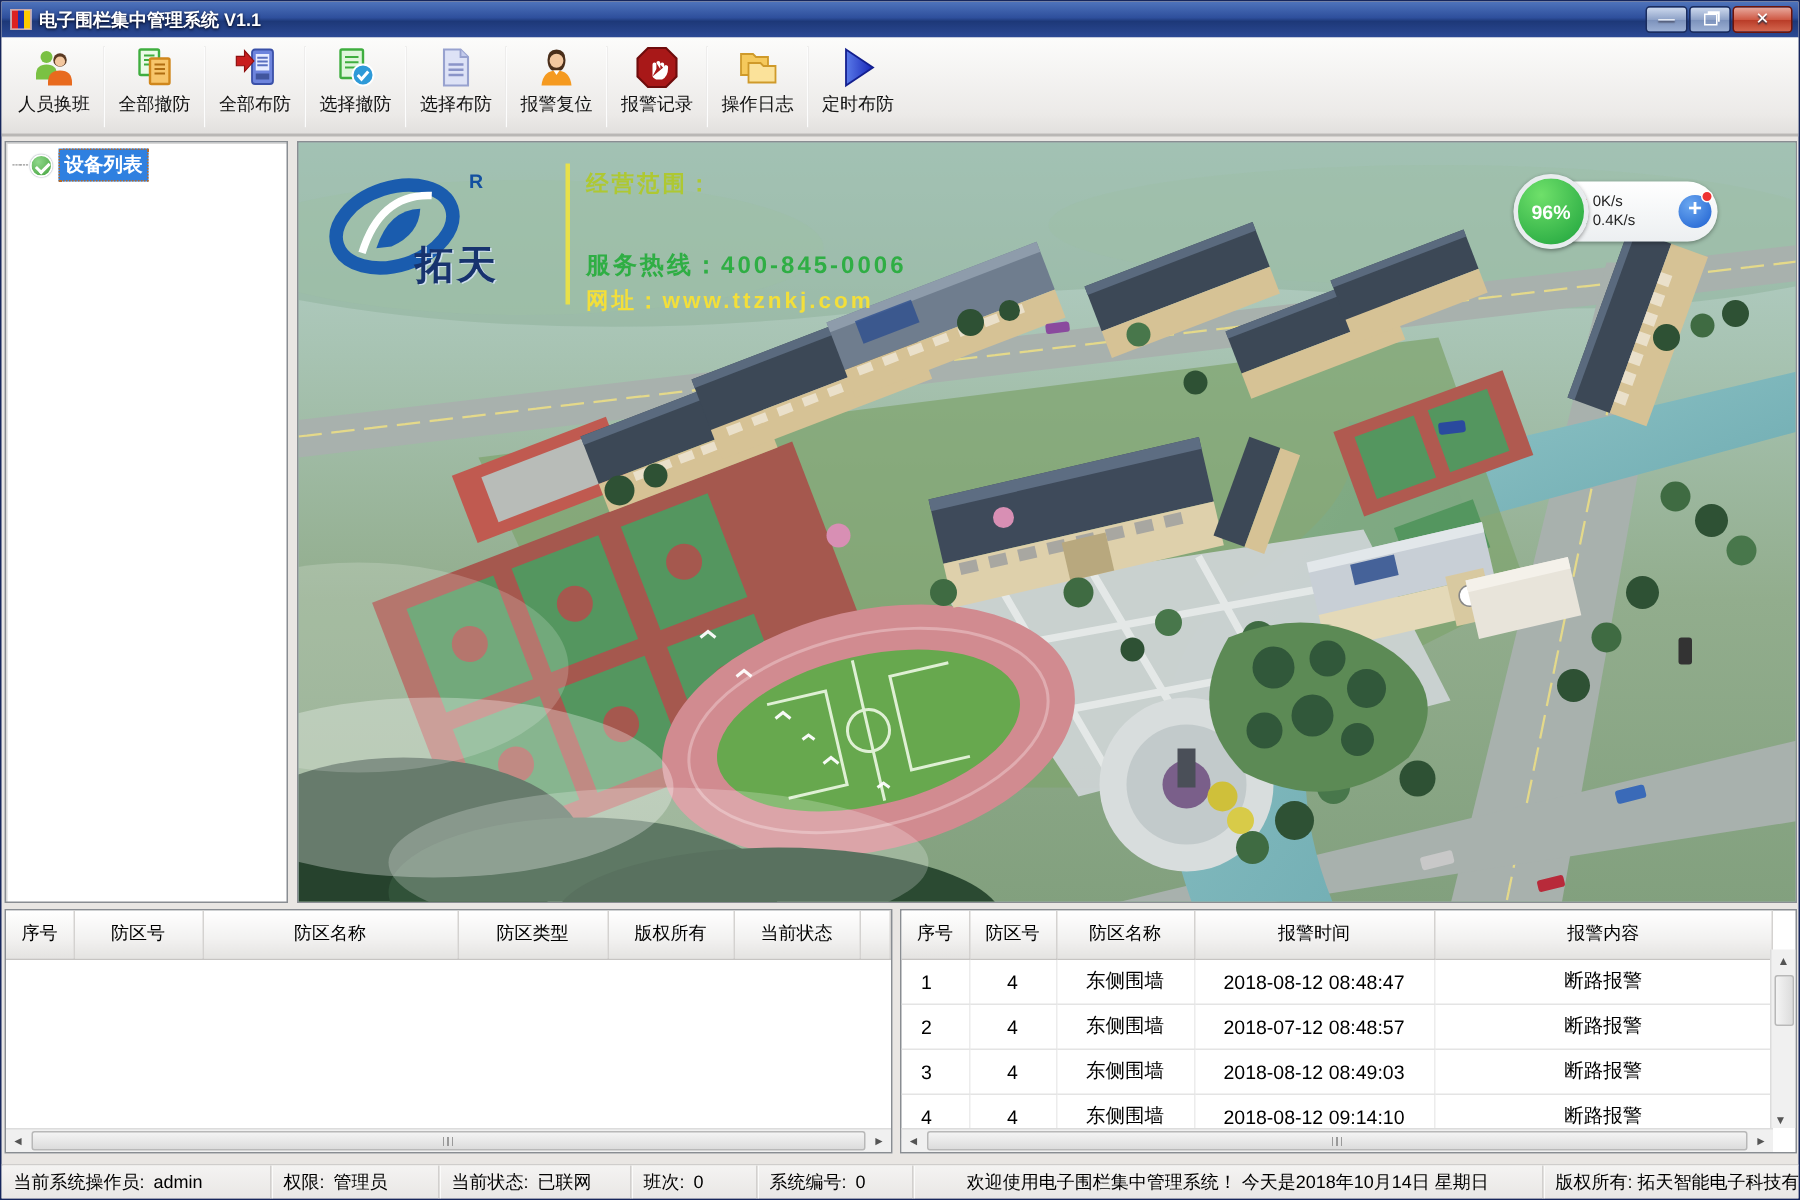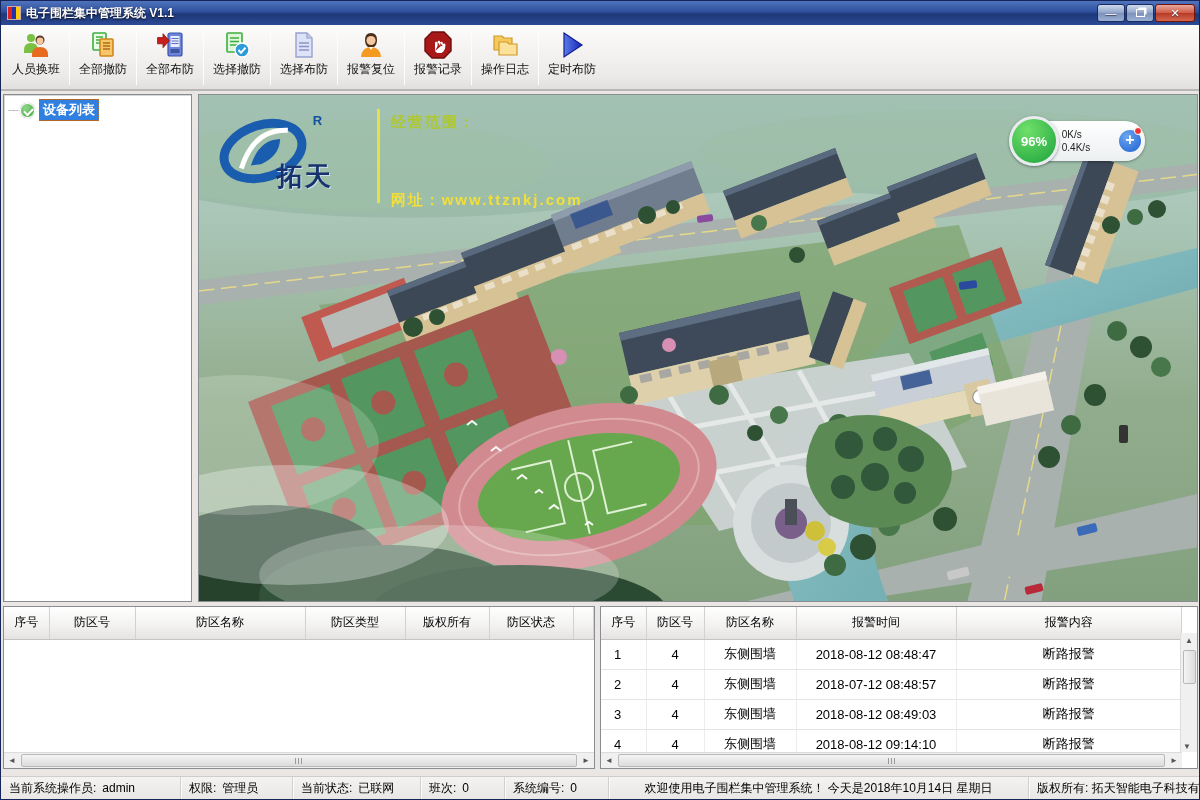--- a/index.html
+++ b/index.html
@@ -437,20 +437,21 @@
           <svg class="logo-swirl" width="92" height="70" viewBox="0 0 92 70">
             <ellipse cx="46" cy="34" rx="40" ry="26" fill="none" stroke="#1a5cae" stroke-width="9" transform="rotate(-18 46 34)"></ellipse>
             <path d="M20 44 q24 -34 56 -22" stroke="#fff" stroke-width="5" fill="none" transform="rotate(-18 46 34)"></path>
             <path d="M30 44 q16 -22 36 -16 q-6 16 -26 18z" fill="#1a5cae" transform="rotate(-18 46 34)"></path>
           </svg>
           <span class="logo-r">R</span>
           <span class="logo-text">拓天</span>
         </div>
         <div class="banner-divider"></div>
         <div class="biz-scope-label">经营范围：</div>
+        <div class="hotline">服务热线：400-845-0006</div>
         <div class="website">网址：www.ttznkj.com</div>
       </div>
 
       <div class="speed-widget">
         <div class="speed-circle">96%</div>
         <div class="speed-rows">
           <div><span class="up-arrow">↑</span> <span>0K/s</span></div>
           <div><span class="down-arrow">↓</span> <span>0.4K/s</span></div>
         </div>
         <div class="speed-plus">+</div>
@@ -471,21 +472,21 @@
             <col style="width:84px">
             <col>
           </colgroup>
         <thead>
             <tr>
               <th>序号</th>
               <th>防区号</th>
               <th>防区名称</th>
               <th>防区类型</th>
               <th>版权所有</th>
-              <th>防区状态</th>
+              <th>当前状态</th>
               <th></th>
             </tr>
           </thead>
         <tbody></tbody>
       </table>
       <div class="hscroll">
         <span class="scroll-arrow">◄</span>
         <span class="hthumb"></span>
         <span class="scroll-arrow">►</span>
       </div>

